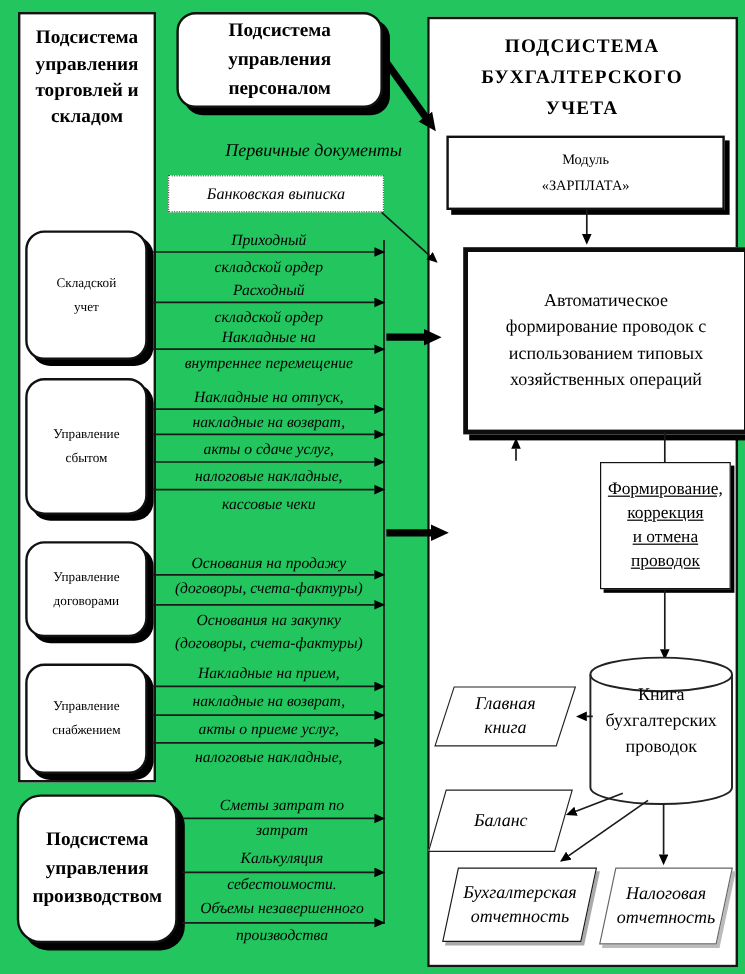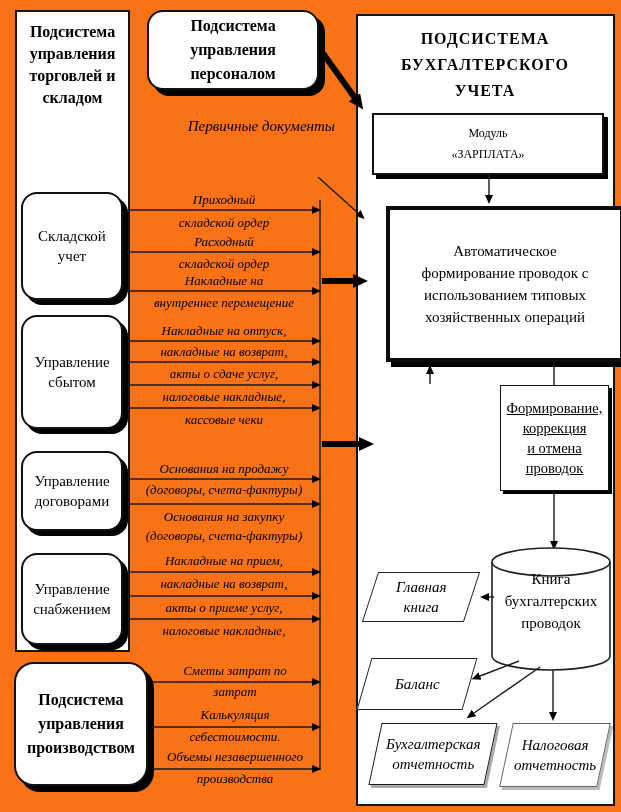--- a/index.html
+++ b/index.html
@@ -1,23 +1,23 @@
 <!DOCTYPE html>
 <html><head>
 <meta charset="utf-8">
 <style>
   html,body{margin:0;padding:0;background:#fff;}
-  .stage{position:relative;width:621px;height:812px;background:#f97316;overflow:hidden;
+  .stage{position:relative;width:621px;height:812px;background:#22c55e;overflow:hidden;
          font-family:"Liberation Serif","DejaVu Serif",serif;color:#000;}
   .abs{position:absolute;}
   .panel{position:absolute;border:2px solid #151515;background:#fff;}
   .panel-title{white-space:pre-line;text-align:center;font-weight:bold;font-size:16px;line-height:22px;padding-top:9px;}
   .rbox{position:absolute;border:2px solid #111;border-radius:16px;background:#fff;
         box-shadow:5px 5px 0 #000;display:flex;align-items:center;justify-content:center;
-        text-align:center;font-size:15px;line-height:20px;}
+        text-align:center;font-size:11px;line-height:20px;}
   .rbox .multiline{white-space:pre-line;}
   .bold{font-weight:bold;}
   .sqbox{position:absolute;background:#fff;display:flex;align-items:center;justify-content:center;
          text-align:center;}
   .multiline{white-space:pre-line;}
   .flabel{position:absolute;left:130px;width:188px;text-align:center;font-style:italic;
           font-size:13px;line-height:17px;}
   .flabel.prod{left:150px;width:170px;}
   .italic{font-style:italic;}
   .overlay{position:absolute;left:0;top:0;z-index:5;pointer-events:none;}
@@ -64,20 +64,21 @@
 производством</span>
   </div>
 
   <div class="rbox bold" style="left:147px;top:10px;width:168px;height:76px;border-radius:16px;box-shadow:6px 6px 0 #000;font-size:16px;line-height:24px;">
     <span class="multiline">Подсистема
 управления
 персоналом</span>
   </div>
 
   <div class="abs italic" style="left:145px;top:118px;width:190px;text-align:right;font-size:15px;">Первичные документы</div>
+  <div class="dotted" style="left:140px;top:146px;width:178px;height:29px;">Банковская выписка</div>
 
   <div class="flabel" style="top:191px">Приходный</div>
   <div class="flabel" style="top:214px">складской ордер</div>
   <div class="flabel" style="top:233px">Расходный</div>
   <div class="flabel" style="top:255px">складской ордер</div>
   <div class="flabel" style="top:272px">Накладные на</div>
   <div class="flabel" style="top:294px">внутреннее перемещение</div>
 
   <div class="flabel" style="top:322px">Накладные на отпуск,</div>
   <div class="flabel" style="top:343px">накладные на возврат,</div>

